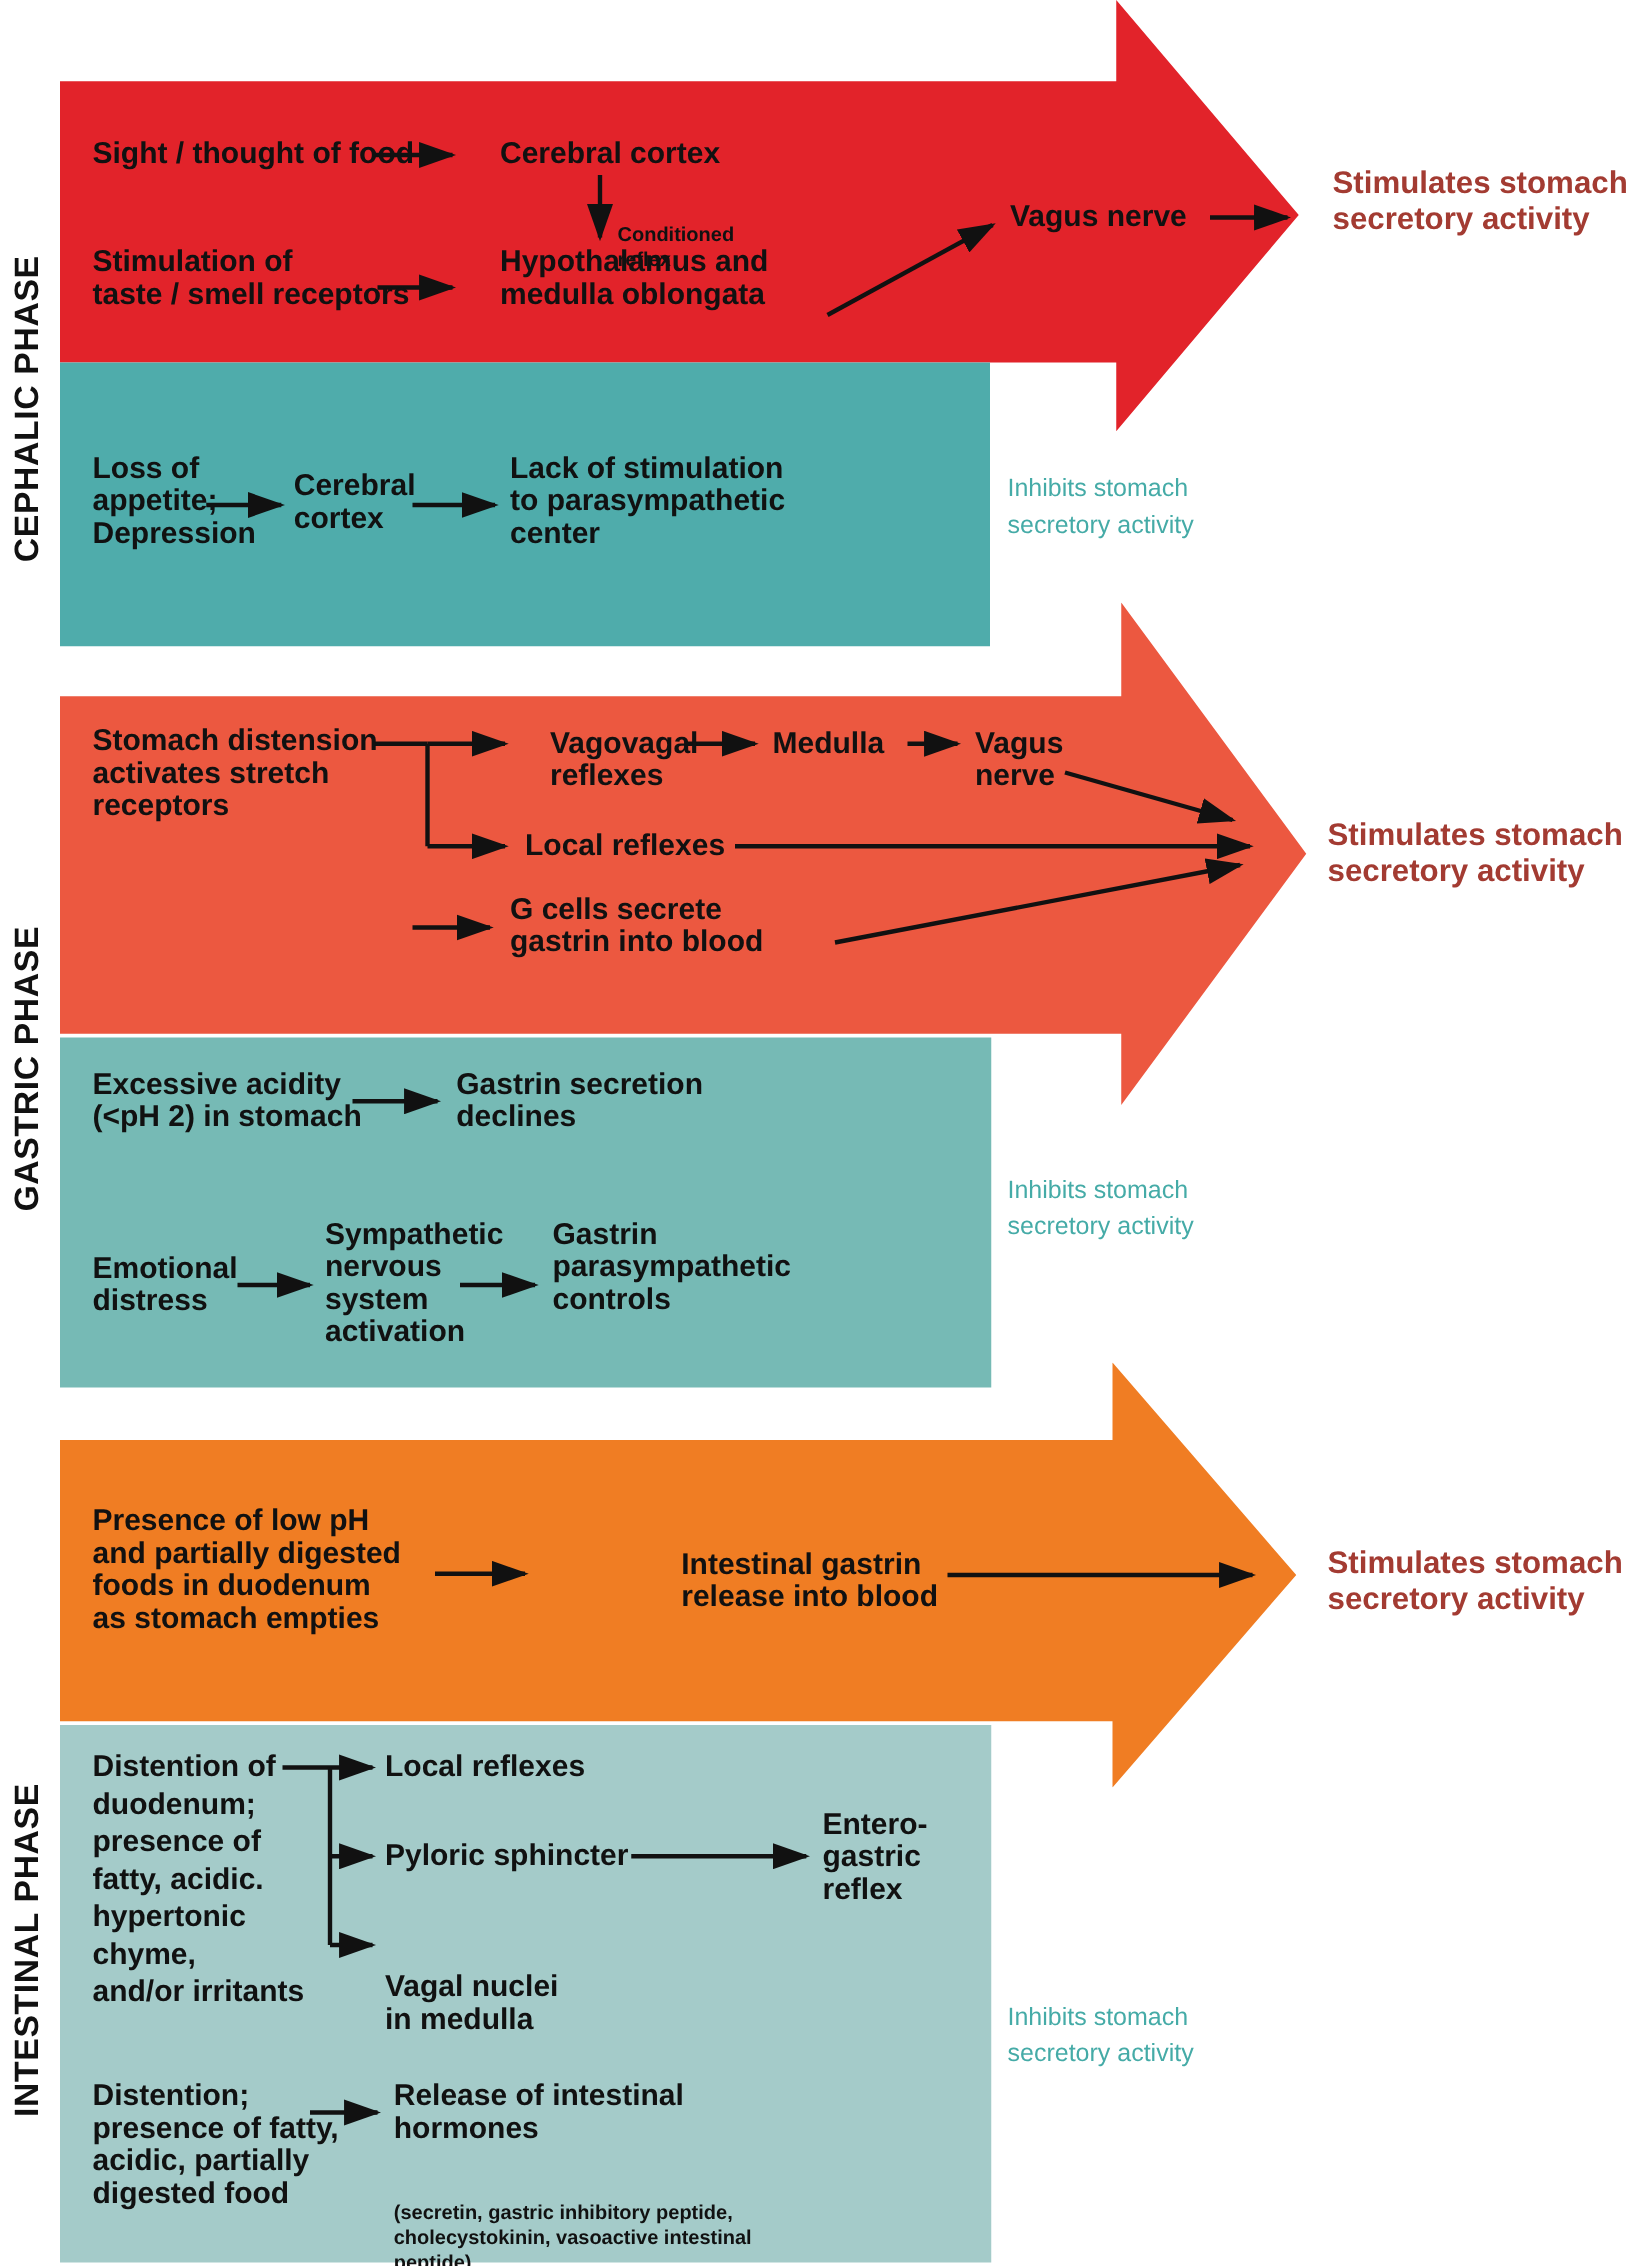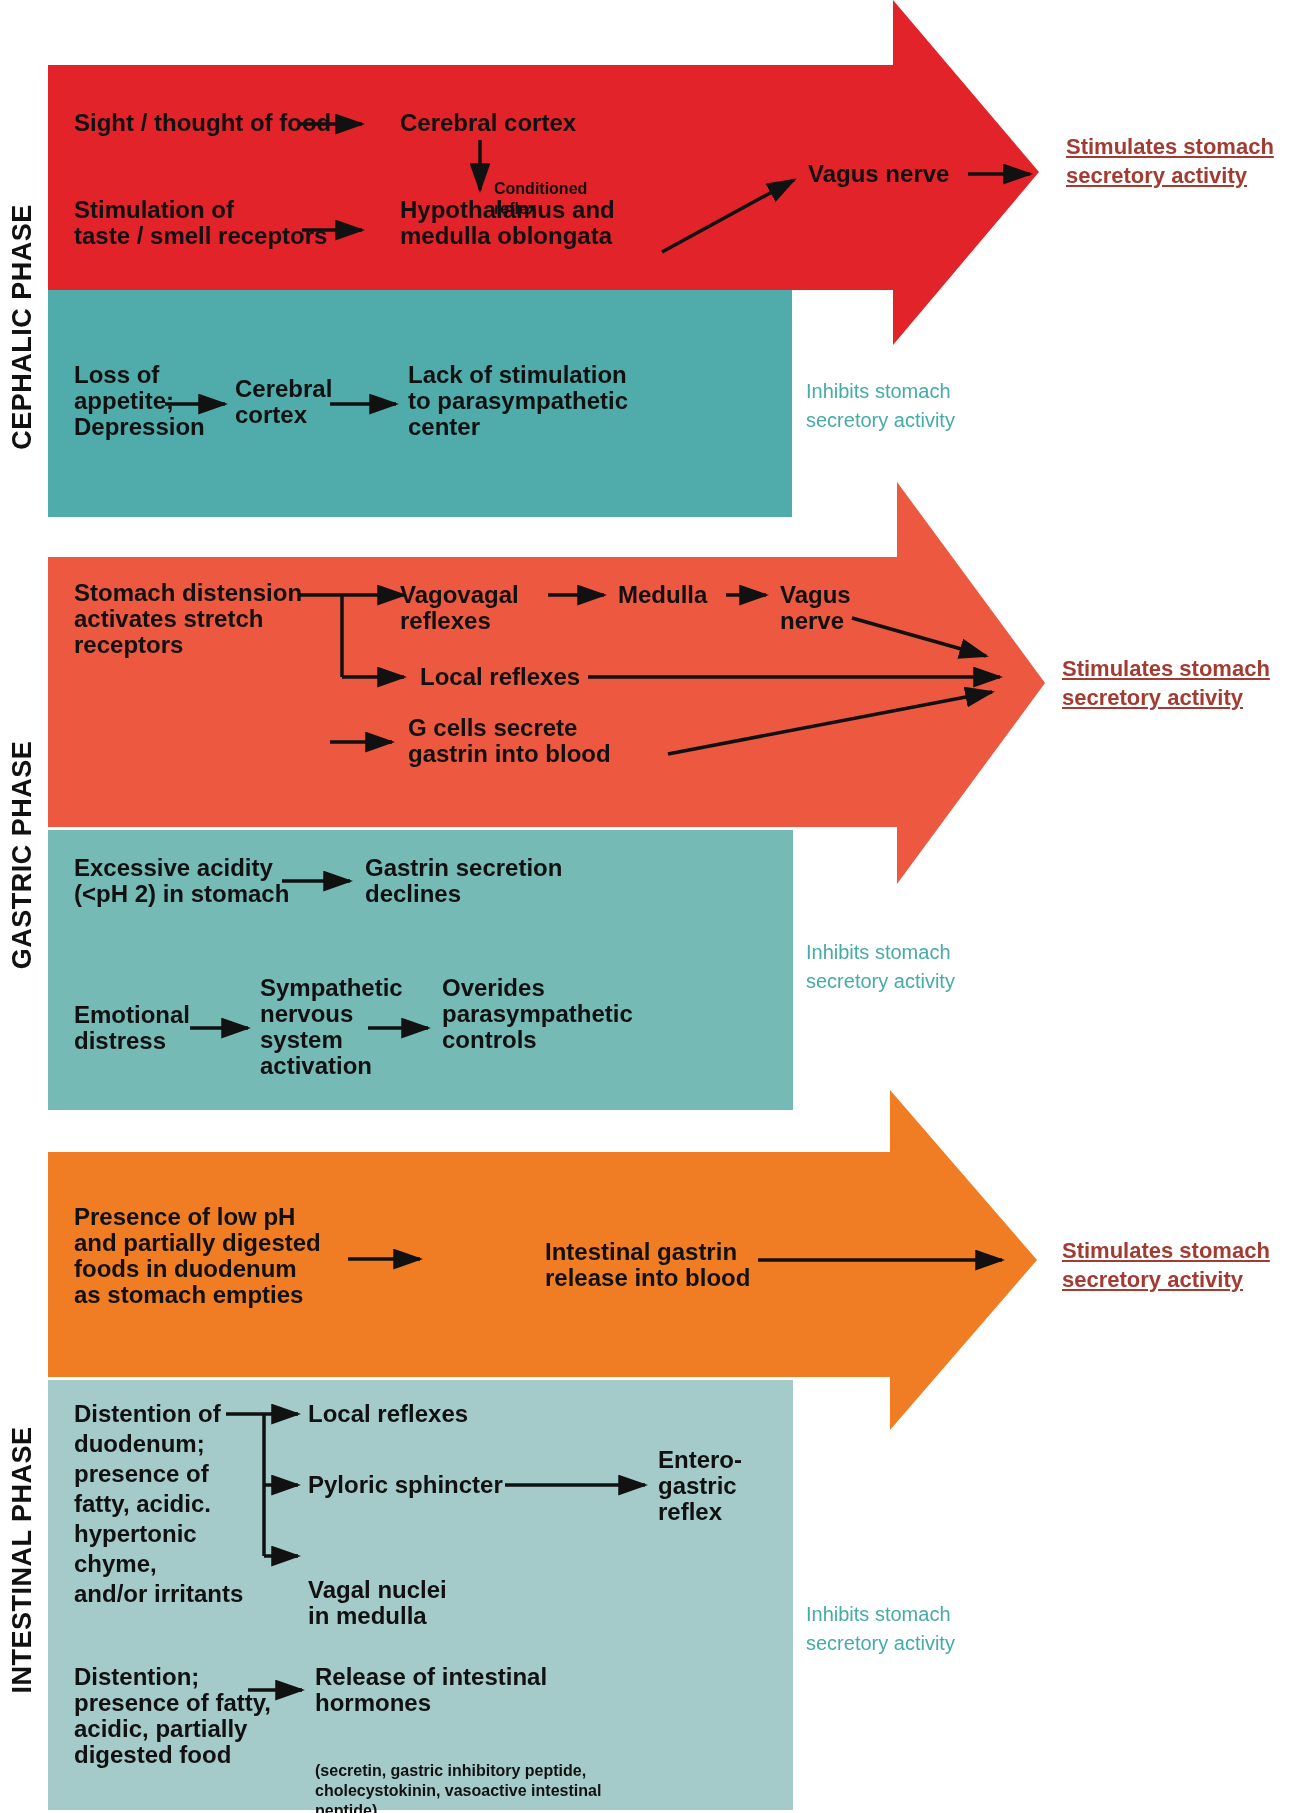--- a/index.html
+++ b/index.html
@@ -3,21 +3,21 @@
 <meta charset="utf-8">
 <style>
   html,body{margin:0;padding:0;background:#fff;}
   #canvas{position:relative;width:1312px;height:1813px;background:var(--bg,#fff);
           font-family:"Liberation Sans",sans-serif;overflow:hidden;}
   .abs{position:absolute;}
   .txt{position:absolute;white-space:pre-line;font-weight:bold;color:var(--ink,#111);
        font-size:24px;line-height:26px;}
   .small{font-size:16px;line-height:20px;margin-top:39px;}
   .res{position:absolute;white-space:pre-line;font-weight:bold;color:var(--maroon-text,#A33B32);
-       font-size:22px;line-height:29px;text-decoration:underline;}
+       font-size:25px;line-height:29px;}
   .inh{position:absolute;white-space:pre-line;font-weight:normal;color:var(--teal-text,#45ABA7);
        font-size:20px;line-height:29px;}
   .phase-label{position:absolute;font-weight:bold;color:#111;font-size:27px;letter-spacing:0.5px;
        white-space:nowrap;transform:translate(-50%,-50%) rotate(-90deg);}
   .block{position:absolute;}
   svg{display:block;}
   #connectors{position:absolute;left:0;top:0;pointer-events:none;}
 </style>
 </head>
 <body>
@@ -109,42 +109,42 @@
 cortex</div>
   <div class="txt" style="left:408px;top:362px">Lack of stimulation
 to parasympathetic
 center</div>
   <div class="inh" style="left:806px;top:377px">Inhibits stomach
 secretory activity</div>
 
   <div class="txt" style="left:74px;top:580px">Stomach distension
 activates stretch
 receptors</div>
-  <div class="txt" style="left:400px;top:582px">Vagovagal
+  <div class="txt" style="left:440px;top:582px">Vagovagal
 reflexes</div>
   <div class="txt" style="left:618px;top:582px">Medulla</div>
   <div class="txt" style="left:780px;top:582px">Vagus
 nerve</div>
   <div class="txt" style="left:420px;top:664px">Local reflexes</div>
   <div class="txt" style="left:408px;top:715px">G cells secrete
 gastrin into blood</div>
   <div class="res" style="left:1062px;top:654px">Stimulates stomach
 secretory activity</div>
 
   <div class="txt" style="left:74px;top:855px">Excessive acidity
 (&lt;pH 2) in stomach</div>
   <div class="txt" style="left:365px;top:855px">Gastrin secretion
 declines</div>
   <div class="txt" style="left:74px;top:1002px">Emotional
 distress</div>
   <div class="txt" style="left:260px;top:975px">Sympathetic
 nervous
 system
 activation</div>
-  <div class="txt" style="left:442px;top:975px">Overides
+  <div class="txt" style="left:442px;top:975px">Gastrin
 parasympathetic
 controls</div>
   <div class="inh" style="left:806px;top:938px">Inhibits stomach
 secretory activity</div>
 
   <div class="txt" style="left:74px;top:1204px">Presence of low pH
 and partially digested
 foods in duodenum
 as stomach empties</div>
   <div class="txt" style="left:545px;top:1239px">Intestinal gastrin

